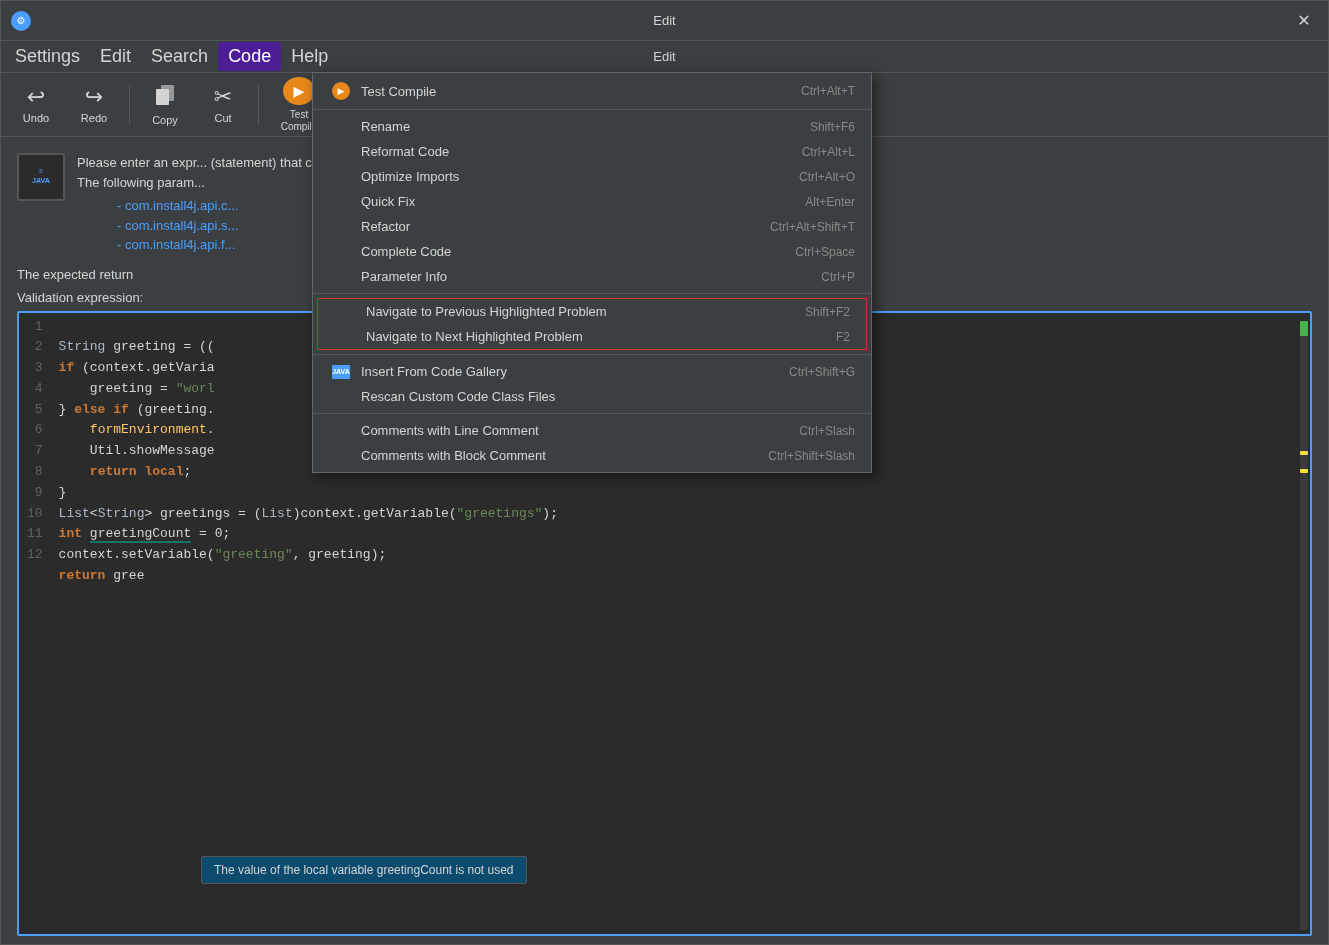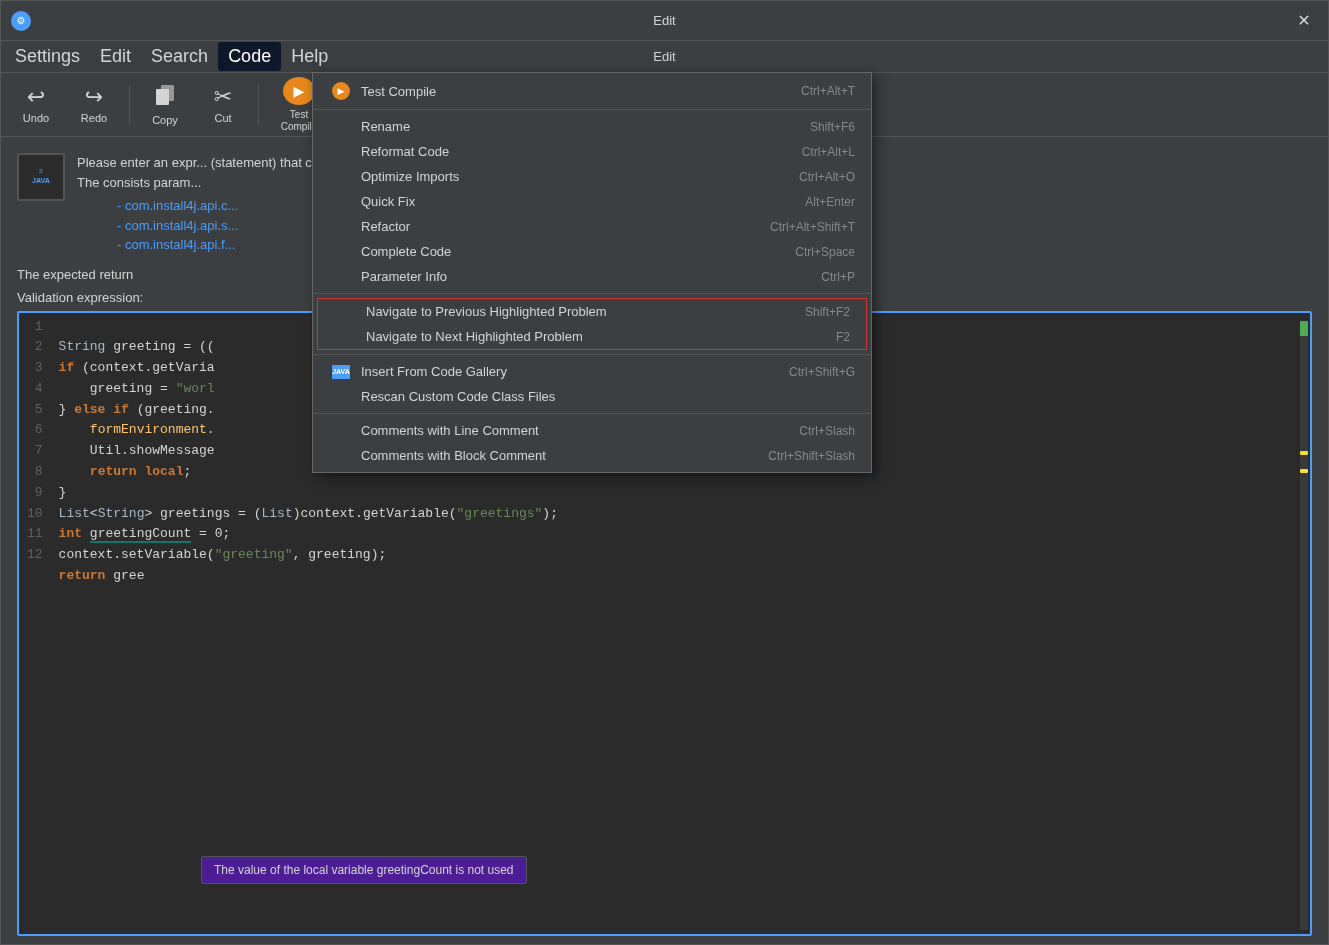--- a/index.html
+++ b/index.html
@@ -80,21 +80,21 @@
       position: relative;
     }
     .menu-item {
       padding: 4px 10px;
       cursor: pointer;
       border-radius: 3px;
       color: #d4d4d4;
       font-size: 18px;
     }
     .menu-item.code-active {
-      background: #0f172a;
+      background: #4c1d95;
       color: white;
     }
     .menu-center-edit {
       position: absolute;
       left: 50%;
       transform: translateX(-50%);
       color: #d4d4d4;
       font-size: 13px;
     }
 
@@ -247,21 +247,21 @@
       align-items: center;
       padding-top: 4px;
       gap: 2px;
     }
 
     
     .tooltip {
       position: absolute;
       bottom: 60px;
       left: 200px;
-      background: #4c1d95;
+      background: #0c4a6e;
       border: 1px solid #555;
       padding: 6px 12px;
       font-size: 12px;
       color: #d4d4d4;
       border-radius: 2px;
       z-index: 5;
     }
 
     
     .dialog-footer {
@@ -394,21 +394,21 @@
     <div class="info-section">
       <div class="java-icon">
         <svg width="32" height="32" viewBox="0 0 40 40">
           <rect width="40" height="40" fill="#2b2b2b"></rect>
           <text x="20" y="15" text-anchor="middle" fill="#4a9eff" font-size="8" font-weight="bold">≡</text>
           <text x="20" y="28" text-anchor="middle" fill="#4a9eff" font-size="9" font-weight="bold">JAVA</text>
         </svg>
       </div>
       <div class="info-text">
         <div>Please enter an expr... <span style="color:#d4d4d4;">(statement) that consists of regular Java code.</span></div>
-        <div>The consists param...</div>
+        <div>The following param...</div>
         <div style="margin-top:4px;">
           <div><a href="#">- com.install4j.api.c...</a></div>
           <div><a href="#">- com.install4j.api.s...</a></div>
           <div><a href="#">- com.install4j.api.f...</a></div>
         </div>
       </div>
     </div>
 
     <div class="expected-return">The expected return</div>
 

